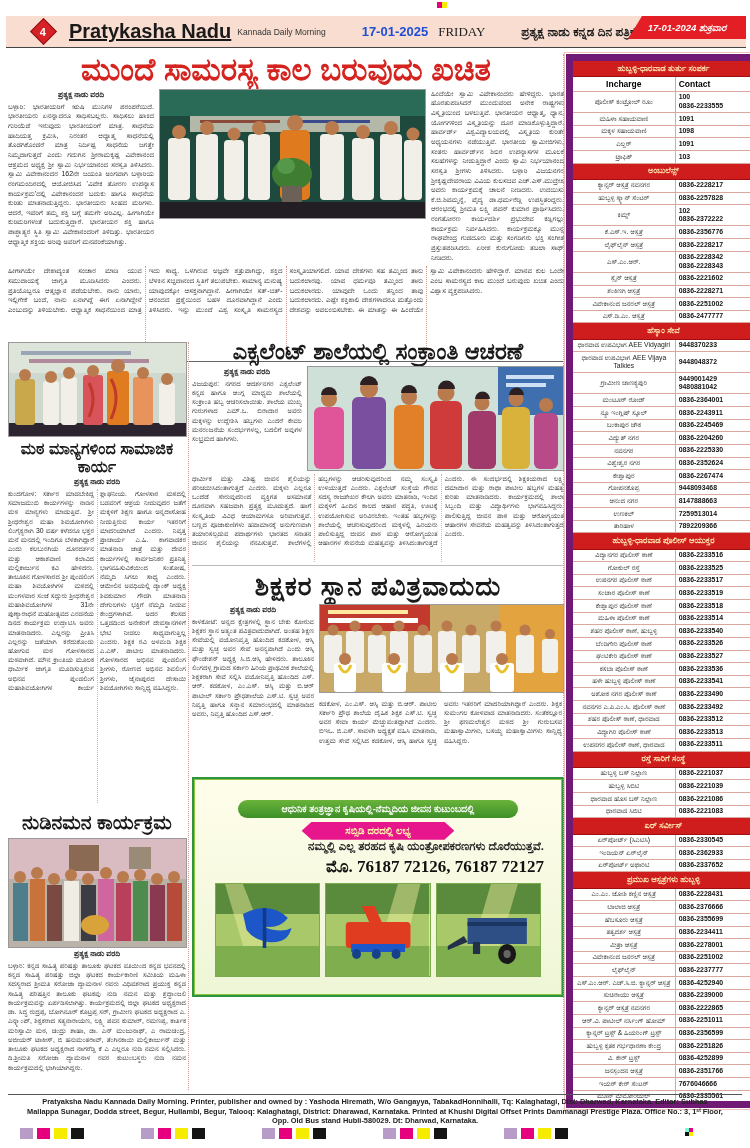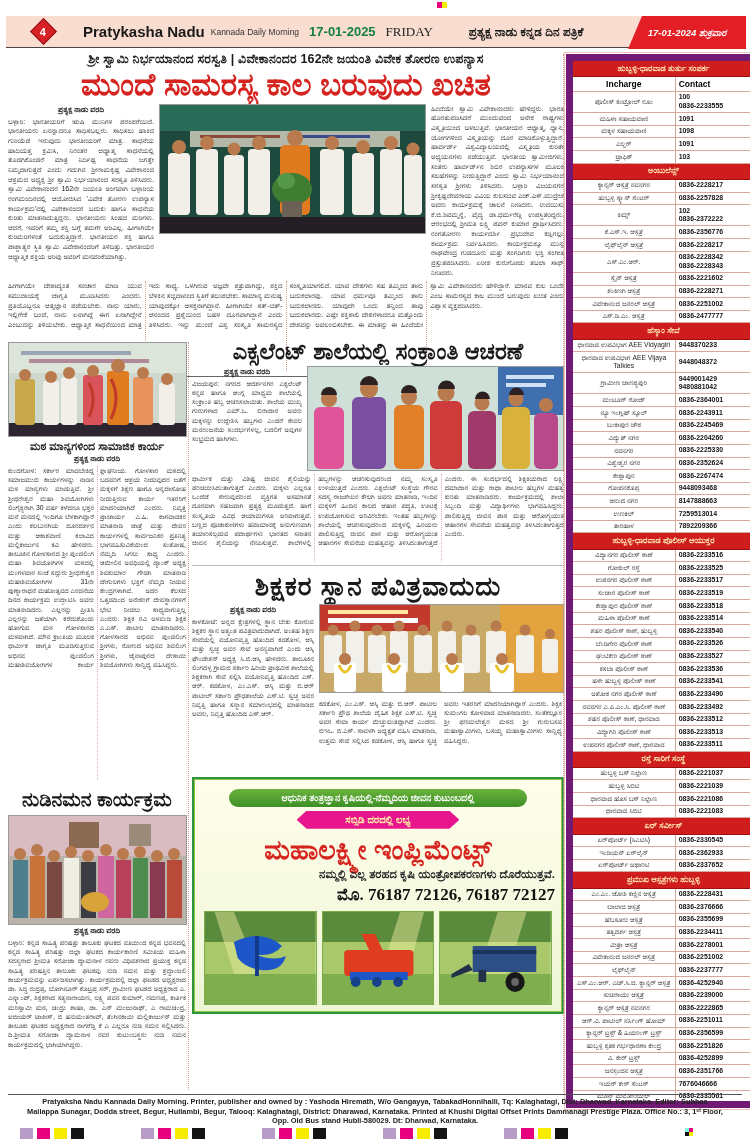--- a/index.html
+++ b/index.html
@@ -5,26 +5,26 @@
   html,body{margin:0;padding:0;background:#ffffff;}
   body{font-family:"Liberation Sans","DejaVu Sans",sans-serif;color:#1a1a1a;}
   .page{position:relative;width:750px;height:1148px;background:#fff;overflow:hidden;}
 
   
   .mast{position:absolute;top:16px;left:6px;width:740px;height:31px;background:#f8ddd0;
         display:flex;align-items:center;gap:10px;padding:0;border-bottom:1px solid #444;}
   .pgbadge{width:17px;height:17px;background:#d62127;transform:rotate(45deg);margin-left:28px;
         display:flex;align-items:center;justify-content:center;border:1px solid #8e1114;}
   .pgbadge span{transform:rotate(-45deg);color:#fff;font-weight:bold;font-size:11px;}
-  .mast .title{font-weight:bold;font-size:15px;margin-left:20px;}
+  .mast .title{font-weight:bold;font-size:20px;margin-left:6px;text-decoration:underline;}
   .mast .sub{font-size:8.5px;color:#333;margin-left:-4px;}
-  .mast .date{color:#15803d;font-weight:bold;font-size:13px;}
+  .mast .date{color:#1d4ed8;font-weight:bold;font-size:13px;margin-left:26px;}
   .mast .day{font-size:13px;color:#222;font-family:"Liberation Serif",serif;}
   .mast .kn{font-weight:bold;font-size:12px;margin-left:26px;}
-  .banner{position:absolute;right:0;top:0;height:33px;width:118px;background:#e31e25;
+  .banner{position:absolute;right:0;top:0;height:23px;width:118px;background:#e31e25;
         clip-path:polygon(14px 0,100% 0,100% 100%,0 100%);display:flex;align-items:center;justify-content:center;}
   .banner span{color:#fff;font-weight:bold;font-style:italic;font-size:9.5px;}
 
   
   .just{text-align:justify;}
   .byline{text-align:center;font-weight:bold;font-size:7.5px;margin:1px 0 2px;}
   .bodytxt{font-size:7px;line-height:1.38;color:#222;}
   .smalltxt{font-size:6.8px;line-height:1.36;color:#222;}
 
   
@@ -38,42 +38,42 @@
   .lead-bottom{margin-top:4px;column-count:4;column-gap:7px;column-rule:1px dotted #d39a8e;height:90px;overflow:hidden;}
   .lead{border-bottom:1.5px solid #666;padding-bottom:5px;}
 
   
   .vsep{position:absolute;width:0;border-left:1px dotted #d39a8e;}
   .hr-footer{position:absolute;left:8px;right:8px;top:1094px;border-top:1.5px solid #555;}
 
   
   .leftcol{position:absolute;top:342px;left:8px;width:178px;}
   .photo{display:block;border:1px solid #999;}
-  .cap-head{font-weight:bold;font-size:11px;text-align:center;margin:3px 0 1px;}
+  .cap-head{font-weight:bold;font-size:16px;text-align:center;margin:3px 0 1px;}
   .two-col{column-count:2;column-gap:6px;column-rule:1px dotted #d8b3a8;height:314px;overflow:hidden;}
   .nudi-h{font-weight:bold;font-size:19.5px;text-align:center;margin:8px 0 4px;}
   .single-col{height:152px;overflow:hidden;}
 
   
   .midcol{position:absolute;top:340px;left:192px;width:372px;}
   .excl-h{font-weight:bold;font-size:22.5px;text-align:center;margin:0 0 2px;line-height:1.05;}
   .excl-row{display:flex;gap:5px;}
   .excl-txt{width:110px;}
   .excl-photo{width:255px;height:103px;flex:0 0 255px;border:1px solid #999;}
   .three-col{column-count:3;column-gap:7px;column-rule:1px dotted #d8b3a8;height:88px;overflow:hidden;margin-top:3px;border-bottom:1px solid #bbb;padding-bottom:3px;}
   .tch-h{font-weight:bold;font-size:26px;text-align:center;margin:5px 0 2px;letter-spacing:1px;}
   .tch-row{display:flex;gap:5px;}
   .tch-txt{width:122px;height:162px;overflow:hidden;}
   .tch-right{width:243px;}
   .tch-photo{width:243px;height:87px;border:1px solid #999;}
   .tch-caps{column-count:2;column-gap:7px;height:72px;overflow:hidden;margin-top:2px;}
 
   
   .ad{margin-top:6px;border:2px solid #2e9440;background:linear-gradient(#fffdeb,#eef6d6);
-      padding:7px;box-shadow:inset 0 0 0 1px #8cc63f;}
+      padding:18px;box-shadow:inset 0 0 0 1px #8cc63f;}
   .ad-banner{width:82%;margin:3px auto 0;background:linear-gradient(#6ab33b,#3d8f27);color:#fff;
       font-weight:bold;font-size:9.5px;text-align:center;border-radius:9px;padding:3px 4px;}
   .ad-ribbon{width:46%;margin:4px auto 0;background:#e8168c;color:#fdf6a8;font-weight:bold;font-size:10px;
       text-align:center;padding:3px 0;clip-path:polygon(0 50%,10px 0,calc(100% - 10px) 0,100% 50%,calc(100% - 10px) 100%,10px 100%);}
   .ad-title{text-align:center;color:#d6251f;font-weight:bold;font-size:27px;margin:6px 0 2px;}
   .ad-line{text-align:right;font-size:11.5px;font-weight:bold;color:#222;}
   .ad-phone{text-align:right;font-size:17px;font-weight:bold;color:#111;margin:4px 0 6px;font-family:"Liberation Serif",serif;}
   .ad-prods{display:flex;justify-content:space-between;gap:5px;padding:0 3px;}
   .prod{width:115px;height:92px;border:1px solid #7cab4c;}
   .ad-foot{margin:6px 2px 2px;background:#1f8a3a;border:1px solid #0d5c22;color:#fff;font-weight:bold;
@@ -116,21 +116,20 @@
     <span class="sub">Kannada Daily Morning</span>
     <span class="date">17-01-2025</span>
     <span class="day">FRIDAY</span>
     <span class="kn">ಪ್ರತ್ಯಕ್ಷ ನಾಡು ಕನ್ನಡ ದಿನ ಪತ್ರಿಕೆ</span>
     <div class="banner">
         <span>17-01-2024 ಶುಕ್ರವಾರ</span>
       </div>
   </div>
 
   <div class="lead">
-    <div class="kicker">ಶ್ರೀ ಸ್ವಾಮಿ ನಿರ್ಭಯಾನಂದ ಸರಸ್ವತಿ | ವಿವೇಕಾನಂದರ 162ನೇ ಜಯಂತಿ ವಿವೇಕ ತೋರಣ ಉಪನ್ಯಾಸ</div>
     <h1>ಮುಂದೆ ಸಾಮರಸ್ಯ ಕಾಲ ಬರುವುದು ಖಚಿತ</h1>
     <div class="lead-row">
       <div class="lead-left">
         <div class="byline">ಪ್ರತ್ಯಕ್ಷ ನಾಡು ವರದಿ</div>
         <div class="bodytxt just">ಬಳ್ಳಾರಿ: ಭಾರತೀಯರಿಗೆ ಋಷಿ ಮುನಿಗಳ ಪರಂಪರೆಯಿದೆ. ಭಾರತೀಯರು ಏನನ್ನಾದರೂ ಸಾಧಿಸಬಲ್ಲರು. ಸಾಧಿಸಲು ಹಾಕಿದ ಗುರಿಯೆಡೆ ಇರುವುದು ಭಾರತೀಯರಿಗೆ ಮಾತ್ರ. ಸಾಧನೆಯ ಹಾದಿಯತ್ತ ಕ್ರಮಿಸಿ, ನಿರಂತರ ಆಧ್ಯಾತ್ಮ ಸಾಧನೆಯಲ್ಲಿ ತೊಡಗಿಕೊಂಡರೆ ಮಾತ್ರ ನಿರ್ದಿಷ್ಟ ಸಾಧನೆಯ ಜಗತ್ತೇ ನಿಮ್ಮದಾಗುತ್ತದೆ ಎಂದು ಗದುಗಿನ ಶ್ರೀರಾಮಕೃಷ್ಣ ವಿವೇಕಾನಂದ ಆಶ್ರಮದ ಅಧ್ಯಕ್ಷ ಶ್ರೀ ಸ್ವಾಮಿ ನಿರ್ಭಯಾನಂದ ಸರಸ್ವತಿ ತಿಳಿಸಿದರು. ಸ್ವಾಮಿ ವಿವೇಕಾನಂದರ 162ನೇ ಜಯಂತಿ ಅಂಗವಾಗಿ ಬಳ್ಳಾರಿಯ ರಂಗಮಂದಿರದಲ್ಲಿ ಆಯೋಜಿಸಿದ 'ವಿವೇಕ ತೋರಣ ಉಪನ್ಯಾಸ ಕಾರ್ಯಕ್ರಮ'ದಲ್ಲಿ ವಿವೇಕಾನಂದರ ಬದುಕು ಹಾಗೂ ಸಾಧನೆಯ ಕುರಿತು ಮಾತನಾಡುತ್ತಿದ್ದರು. ಭಾರತೀಯರು ಸಿಂಹದ ಮರಿಗಳು. ಆದರೆ, ಇವರಿಗೆ ತಮ್ಮ ಶಕ್ತಿ ಬಗ್ಗೆ ತಮಗೇ ಅರಿವಿಲ್ಲ. ಹೀಗಾಗಿಯೇ ಕುರಿಮರಿಗಳಂತೆ ಬದುಕುತ್ತಿದ್ದಾರೆ. ಭಾರತೀಯರ ಶಕ್ತಿ ಹಾಗೂ ಪಾಶ್ಚಾತ್ಯರ ಸ್ಥಿತಿ ಸ್ವಾಮಿ ವಿವೇಕಾನಂದರಿಗೆ ತಿಳಿದಿತ್ತು. ಭಾರತೀಯರ ಆಧ್ಯಾತ್ಮಿಕ ಶಕ್ತಿಯ ಅರಿವು ಅವರಿಗೆ ಮನವರಿಕೆಯಾಗಿತ್ತು.</div>
       </div>
       <svg class="leadphoto" viewBox="0 0 265 128" preserveAspectRatio="none">
         <rect width="265" height="128" fill="#1e4a3e"></rect>
         <rect y="0" width="265" height="26" fill="#2a6b57"></rect>
         <rect x="30" y="26" width="210" height="16" fill="#d9d3c3" opacity=".8"></rect>
@@ -335,21 +334,20 @@
               <path d="M176 60 q6 14 12 0"></path>
           </g>
         </svg>
         <div class="tch-caps smalltxt just"><span>ಕಡಕೋಳ, ಎಂ.ಎಸ್. ಆಸ್ಕಿ ಮತ್ತು ಬಿ.ಆರ್. ಪಾಟೀಲ ಸರ್ಕಾರಿ ಪ್ರೌಢ ಶಾಲೆಯ ದೈಹಿಕ ಶಿಕ್ಷಕ ಎಸ್.ಟಿ. ಸ್ವಚ್ಛ ಅವರ ಸೇವಾ ಕಾರ್ಯ ಮೆಚ್ಚುವಂತದ್ದಾಗಿದೆ ಎಂದರು. ಬಿಇಒ. ಬಿ.ಎಸ್. ಸಾವಳಗಿ ಅಧ್ಯಕ್ಷತೆ ವಹಿಸಿ ಮಾತನಾಡಿ, ಉತ್ತಮ ಸೇವೆ ಸಲ್ಲಿಸಿದ</span> <span>ಕಡಕೋಳ, ಆಸ್ಕಿ ಹಾಗೂ ಸ್ವಚ್ಛ ಅವರು ಇತರರಿಗೆ ಮಾದರಿಯಾಗಿದ್ದಾರೆ ಎಂದರು. ಶಿಕ್ಷಕ ಸುಮಂಗಲ ಕೋಳಿವಾಡ ಮಾತನಾಡಿದರು. ಸಂತೆಕಲ್ಲೂರ ಶ್ರೀ ಫಣಮಲೇಶ್ವರ ಮಠದ ಶ್ರೀ ಗುರುಬಸವ ಮಹಾಸ್ವಾಮಿಗಳು, ಬಸಯ್ಯ ಮಹಾಸ್ವಾಮಿಗಳು ಸಾನ್ನಿಧ್ಯ ವಹಿಸಿದ್ದರು.</span></div>
       </div>
     </div>
 
     <div class="ad">
       <div class="ad-banner">ಆಧುನಿಕ ತಂತ್ರಜ್ಞಾನ ಕೃಷಿಯಲ್ಲಿ-ನೆಮ್ಮದಿಯ ಜೀವನ ಕುಟುಂಬದಲ್ಲಿ</div>
       <div class="ad-ribbon">ಸಬ್ಸಿಡಿ ದರದಲ್ಲಿ ಲಭ್ಯ</div>
-      <div class="ad-title">ಮಹಾಲಕ್ಷ್ಮೀ ಇಂಪ್ಲಿಮೆಂಟ್ಸ್</div>
       <div class="ad-line">ನಮ್ಮಲ್ಲಿ ಎಲ್ಲ ತರಹದ ಕೃಷಿ ಯಂತ್ರೋಪಕರಣಗಳು ದೊರೆಯುತ್ತವೆ.</div>
       <div class="ad-phone">ಮೊ. 76187 72126, 76187 72127</div>
       <div class="ad-prods">
         <svg class="prod" viewBox="0 0 115 92" preserveAspectRatio="none">
           <rect width="115" height="92" fill="#a8c86a"></rect>
           <rect y="0" width="115" height="30" fill="#5a8a3c"></rect>
           <path d="M10 0 L40 92 L70 92 L30 0 Z" fill="#f5f0a0" opacity=".45"></path>
           <rect y="62" width="115" height="30" fill="#7fae4e"></rect>
           <path d="M30 30 q30 -14 50 4 q-10 12 -30 8 q22 8 34 2 q-4 16 -26 14 q-16 -2 -24 -12 z" fill="#1d56c8"></path>
           <rect x="52" y="24" width="4" height="40" fill="#123a8a"></rect>

